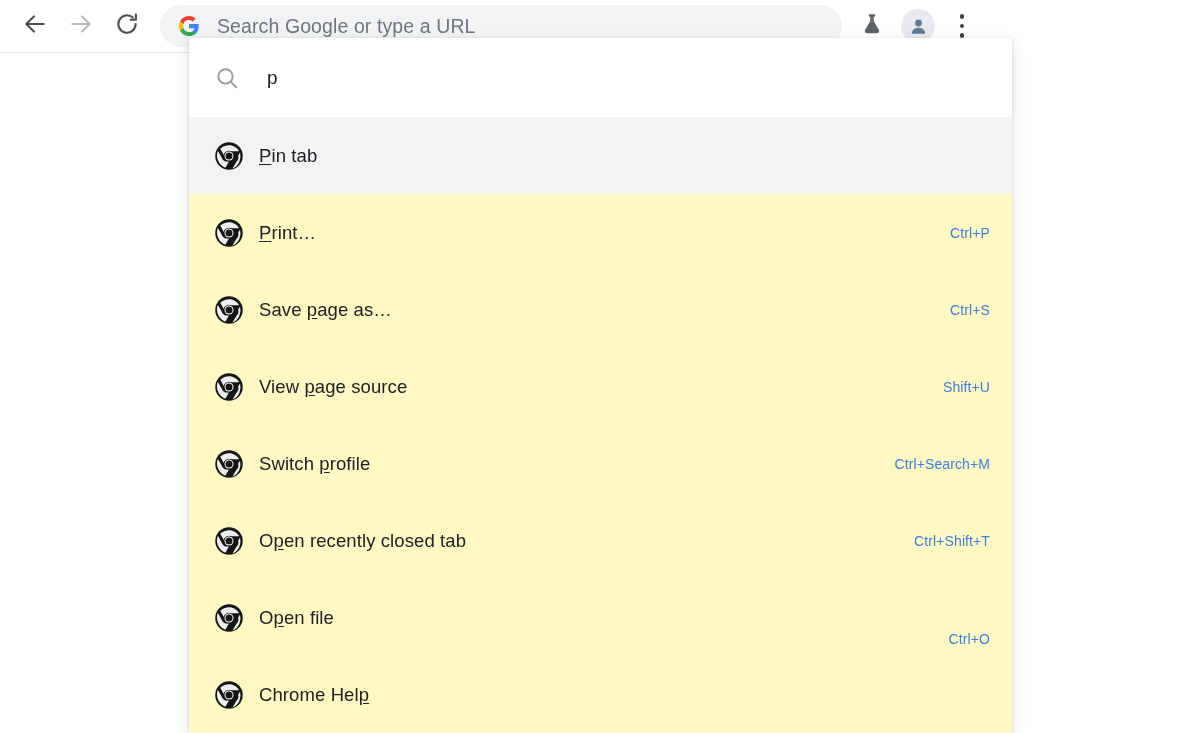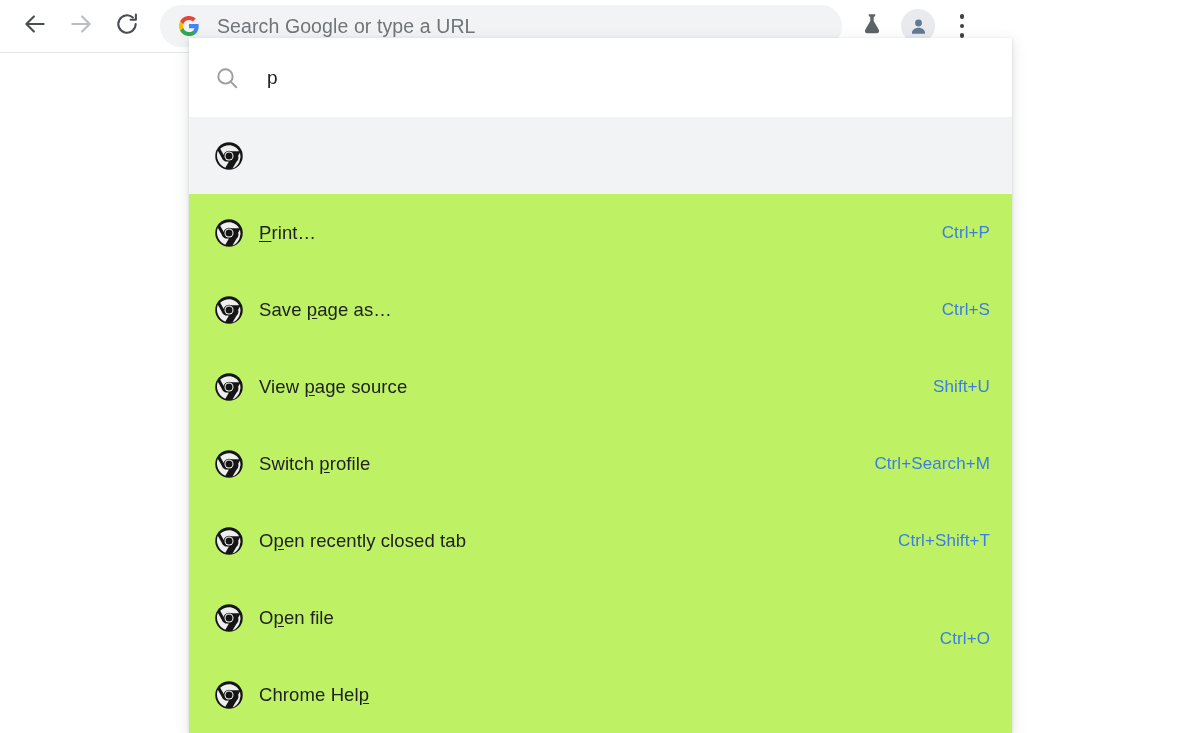--- a/index.html
+++ b/index.html
@@ -142,21 +142,21 @@
   .menu-list { background: #ffffff; }
 
   .menu-item {
     position: relative;
     height: 77px;
     display: flex;
     align-items: center;
     padding-left: 25px;
     padding-right: 22px;
     cursor: pointer;
-    background: #bef264;
+    background: #fef9c3;
   }
   .menu-item.selected { background: #f1f3f4; }
 
   .menu-item .mi-icon {
     flex: 0 0 auto;
     width: 30px; height: 30px;
     margin-right: 15px;
   }
 
   .menu-item .mi-label {
@@ -165,21 +165,21 @@
     letter-spacing: .1px;
     white-space: nowrap;
     flex: 1 1 auto;
   }
   .menu-item .mi-label u {
     text-decoration: underline;
     text-underline-offset: 1.5px;
   }
 
   .menu-item .mi-shortcut {
-    font-size: 17px;
+    font-size: 14px;
     color: #3c7de0;
     letter-spacing: .1px;
     white-space: nowrap;
     flex: 0 0 auto;
     text-align: right;
   }
 </style>
 </head>
 <body>
 
@@ -269,20 +269,21 @@
         <div class="menu-item selected">
           <span class="mi-icon"><svg width="30" height="30" viewBox="0 0 48 48">
               <circle cx="24" cy="24" r="22" fill="#151515"></circle>
               <path fill="#ffffff" d="M24 6.6c7 0 13.1 3.9 16.2 9.6H24c-3.9 0-7.2 2.5-8.4 6L9.9 12.4A21.3 21.3 0 0 1 24 6.6z" opacity=".93"></path>
               <path fill="#ffffff" d="M6.1 15.6l6.1 10.6c1.2 3.9 4.8 6.7 9 6.7 1 0 2-.2 2.9-.5l-6 10.4A21.4 21.4 0 0 1 6.1 15.6z" opacity=".93"></path>
               <path fill="#ffffff" d="M41.6 18.3a21.4 21.4 0 0 1-12 25.8l6.1-10.5c2.1-1.7 3.4-4.3 3.4-7.2 0-1-.2-2-.5-2.9l3-5.2z" opacity=".93"></path>
               <circle cx="24" cy="24" r="8.6" fill="#151515"></circle>
               <circle cx="24" cy="24" r="7.2" fill="#ffffff"></circle>
               <circle cx="24" cy="24" r="5.6" fill="#151515"></circle>
             </svg></span>
+          <span class="mi-label"><u>P</u>in tab</span>
           <span class="mi-shortcut" style="color: rgb(60, 125, 224);"></span>
         </div>
         <div class="menu-item">
           <span class="mi-icon"><svg width="30" height="30" viewBox="0 0 48 48">
               <circle cx="24" cy="24" r="22" fill="#151515"></circle>
               <path fill="#ffffff" d="M24 6.6c7 0 13.1 3.9 16.2 9.6H24c-3.9 0-7.2 2.5-8.4 6L9.9 12.4A21.3 21.3 0 0 1 24 6.6z" opacity=".93"></path>
               <path fill="#ffffff" d="M6.1 15.6l6.1 10.6c1.2 3.9 4.8 6.7 9 6.7 1 0 2-.2 2.9-.5l-6 10.4A21.4 21.4 0 0 1 6.1 15.6z" opacity=".93"></path>
               <path fill="#ffffff" d="M41.6 18.3a21.4 21.4 0 0 1-12 25.8l6.1-10.5c2.1-1.7 3.4-4.3 3.4-7.2 0-1-.2-2-.5-2.9l3-5.2z" opacity=".93"></path>
               <circle cx="24" cy="24" r="8.6" fill="#151515"></circle>
               <circle cx="24" cy="24" r="7.2" fill="#ffffff"></circle>

